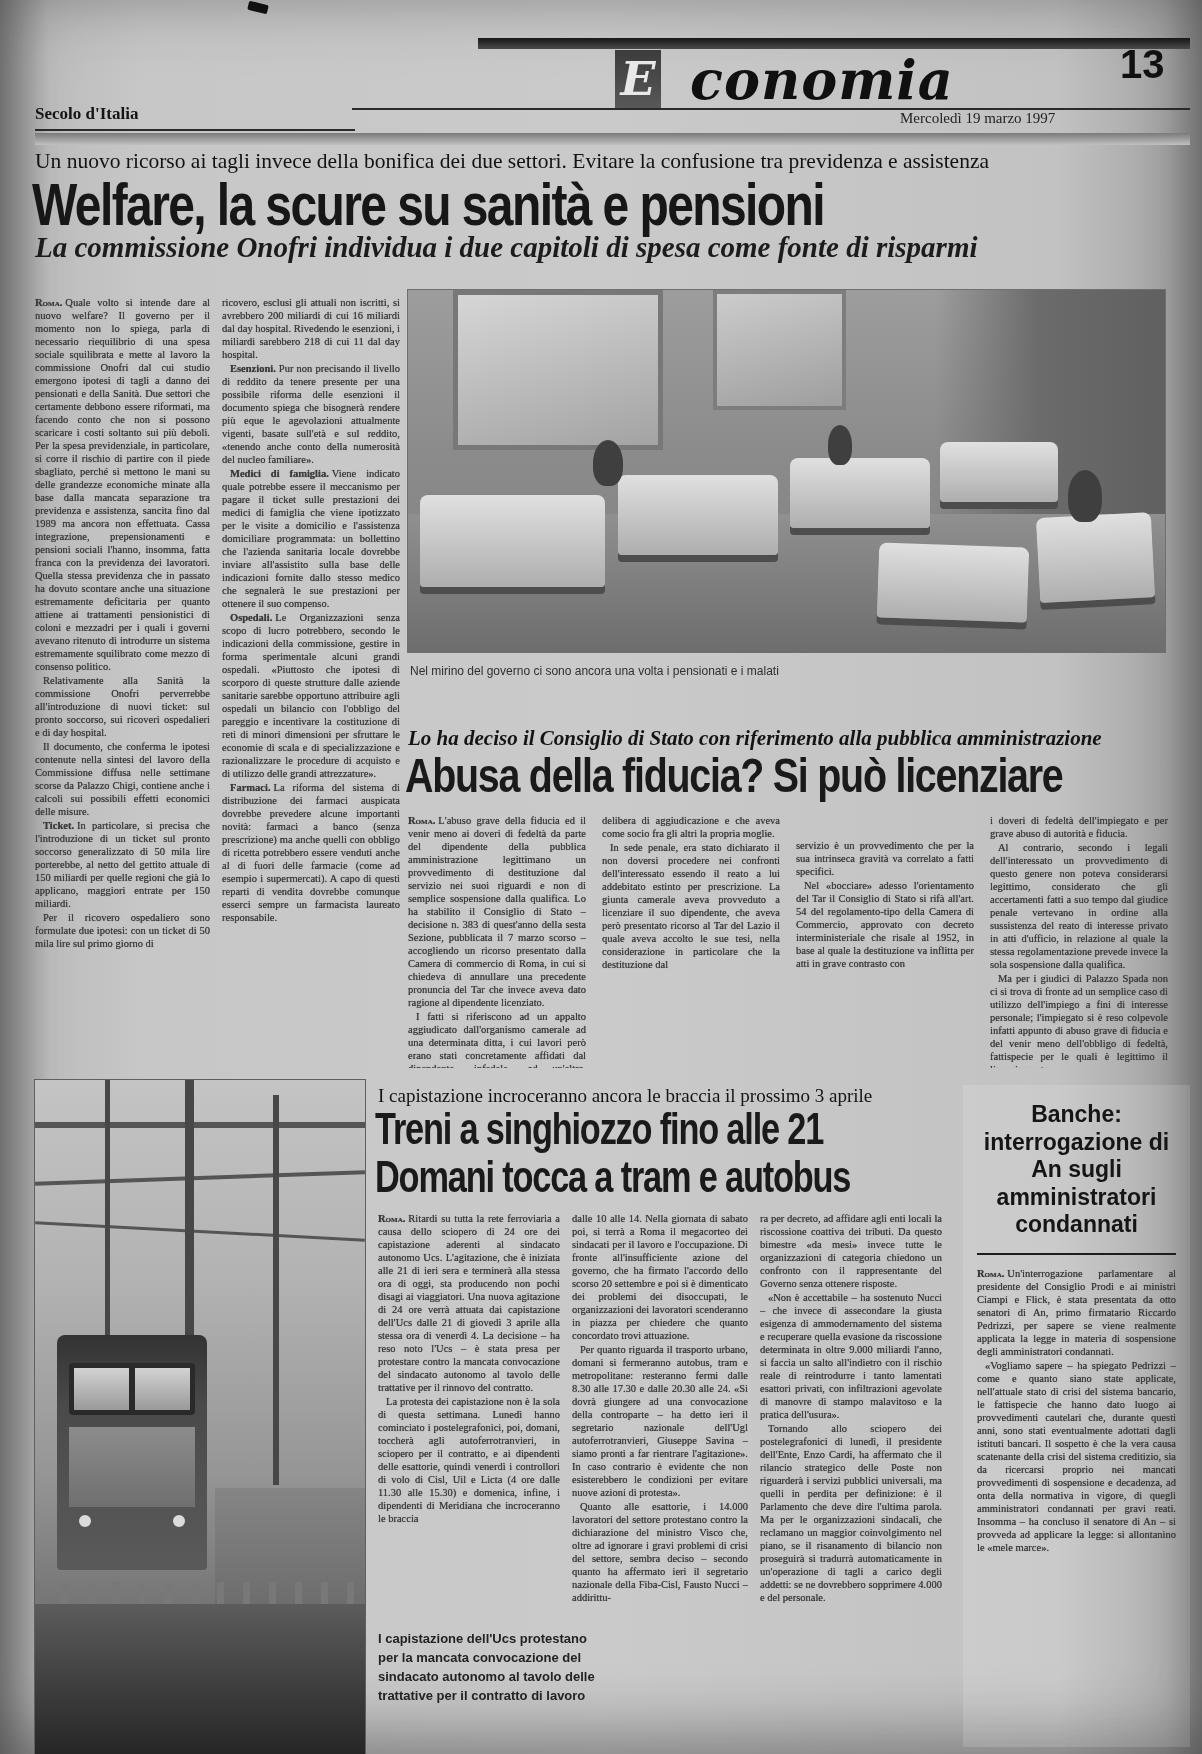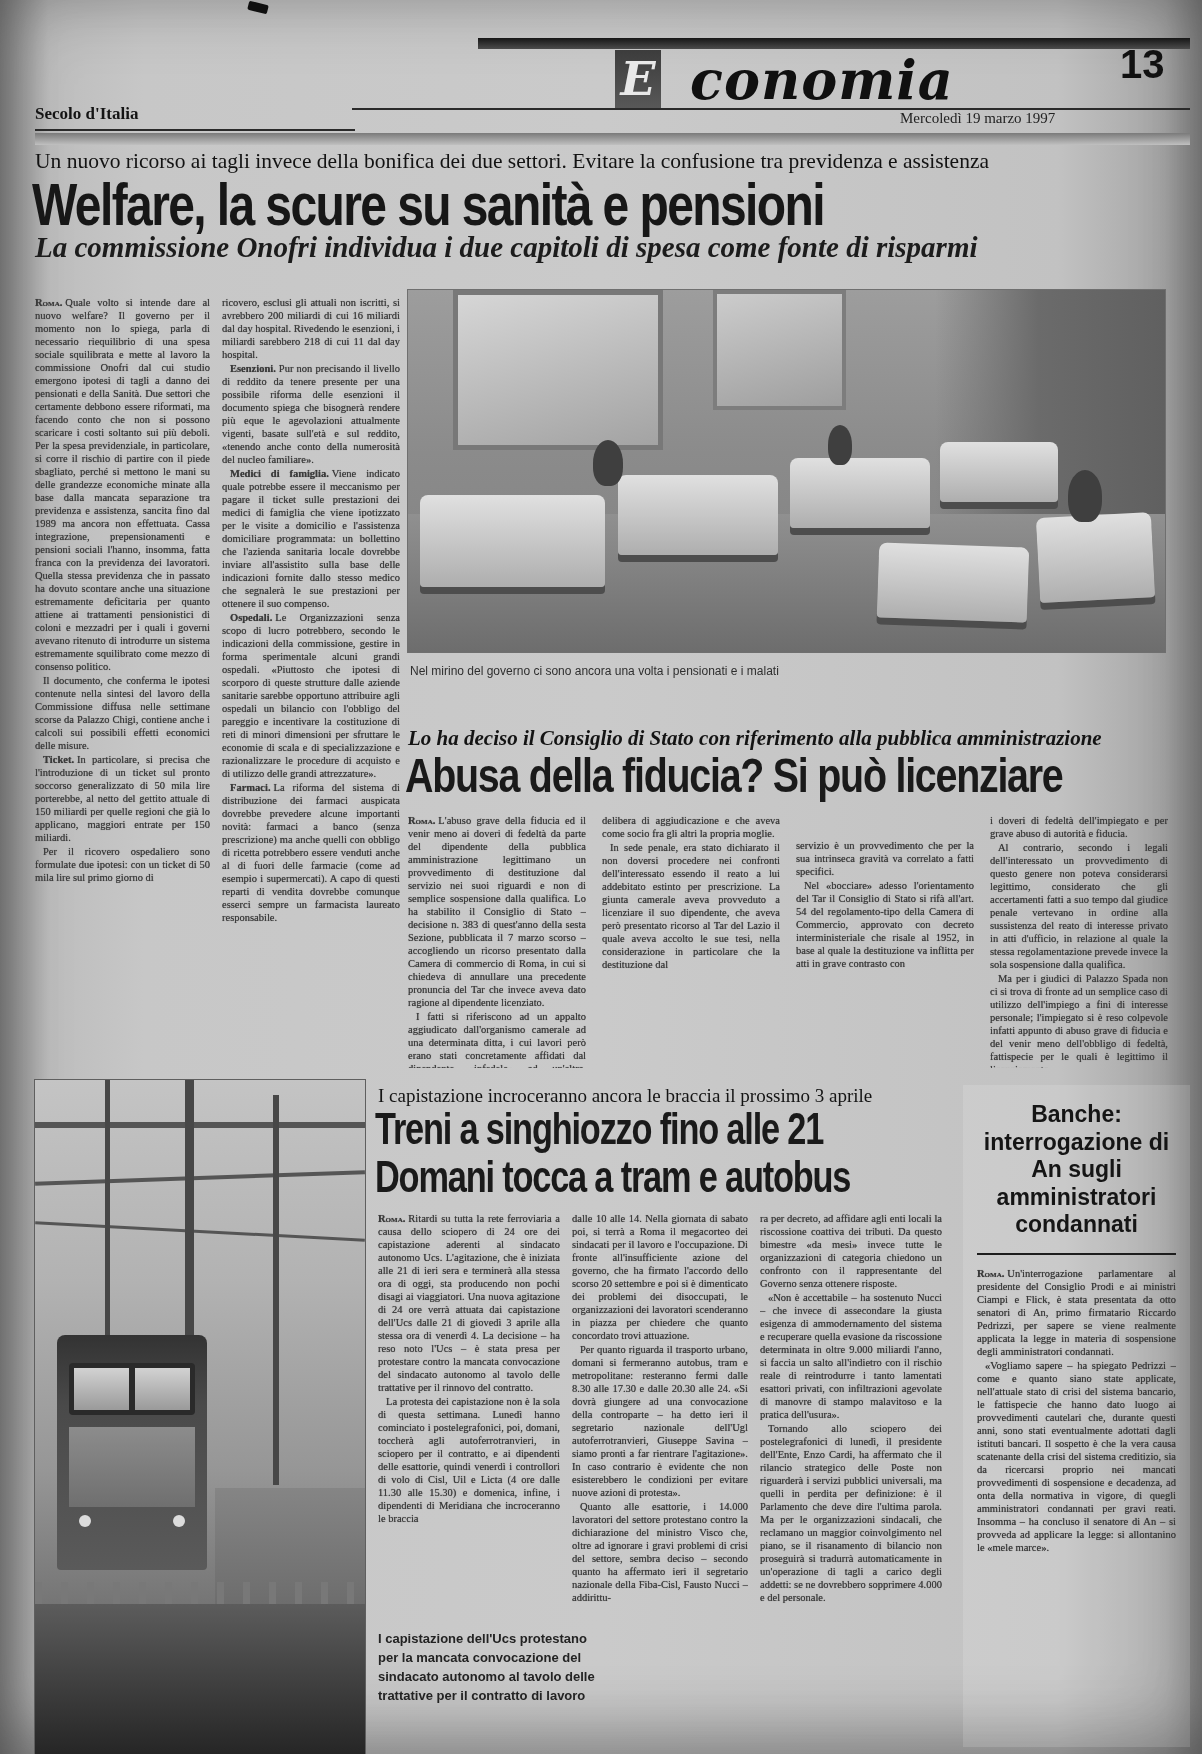--- a/index.html
+++ b/index.html
@@ -102,20 +102,21 @@
   <div class="abs rule-name"></div>
   <div class="abs np-date">Mercoledì 19 marzo 1997</div>
   <div class="abs gray-band"></div>
 
   <div class="abs kicker">Un nuovo ricorso ai tagli invece della bonifica dei due settori. Evitare la confusione tra previdenza e assistenza</div>
   <div class="abs hl-main">Welfare, la scure su sanità e pensioni</div>
   <div class="abs subhl">La commissione Onofri individua i due capitoli di spesa come fonte di risparmi</div>
 
   <div class="abs col lead-c1">
     <p class="bp first"><b class="dl">Roma.</b><span>Quale volto si intende dare al nuovo welfare? Il governo per il momento non lo spiega, parla di necessario riequilibrio di una spesa sociale squilibrata e mette al lavoro la commissione Onofri dal cui studio emergono ipotesi di tagli a danno dei pensionati e della Sanità. Due settori che certamente debbono essere riformati, ma facendo conto che non si possono scaricare i costi soltanto sui più deboli. Per la spesa previdenziale, in particolare, si corre il rischio di partire con il piede sbagliato, perché si mettono le mani su delle grandezze economiche minate alla base dalla mancata separazione tra previdenza e assistenza, sancita fino dal 1989 ma ancora non effettuata. Cassa integrazione, prepensionamenti e pensioni sociali l'hanno, insomma, fatta franca con la previdenza dei lavoratori. Quella stessa previdenza che in passato ha dovuto scontare anche una situazione estremamente deficitaria per quanto attiene ai trattamenti pensionistici di coloni e mezzadri per i quali i governi avevano ritenuto di introdurre un sistema estremamente squilibrato come mezzo di consenso politico.</span></p>
+    <p class="bp"><span>Relativamente alla Sanità la commissione Onofri perverrebbe all'introduzione di nuovi ticket: sul pronto soccorso, sui ricoveri ospedalieri e di day hospital.</span></p>
     <p class="bp"><span>Il documento, che conferma le ipotesi contenute nella sintesi del lavoro della Commissione diffusa nelle settimane scorse da Palazzo Chigi, contiene anche i calcoli sui possibili effetti economici delle misure.</span></p>
     <p class="bp"><b class="ri">Ticket.</b><span>In particolare, si precisa che l'introduzione di un ticket sul pronto soccorso generalizzato di 50 mila lire porterebbe, al netto del gettito attuale di 150 miliardi per quelle regioni che già lo applicano, maggiori entrate per 150 miliardi.</span></p>
     <p class="bp"><span>Per il ricovero ospedaliero sono formulate due ipotesi: con un ticket di 50 mila lire sul primo giorno di</span></p>
   </div>
 
   <div class="abs col lead-c2">
     <p class="bp first"><span>ricovero, esclusi gli attuali non iscritti, si avrebbero 200 miliardi di cui 16 miliardi dal day hospital. Rivedendo le esenzioni, i miliardi sarebbero 218 di cui 11 dal day hospital.</span></p>
     <p class="bp"><b class="ri">Esenzioni.</b><span>Pur non precisando il livello di reddito da tenere presente per una possibile riforma delle esenzioni il documento spiega che bisognerà rendere più eque le agevolazioni attualmente vigenti, basate sull'età e sul reddito, «tenendo anche conto della numerosità del nucleo familiare».</span></p>
     <p class="bp"><b class="ri">Medici di famiglia.</b><span>Viene indicato quale potrebbe essere il meccanismo per pagare il ticket sulle prestazioni dei medici di famiglia che viene ipotizzato per le visite a domicilio e l'assistenza domiciliare programmata: un bollettino che l'azienda sanitaria locale dovrebbe inviare all'assistito sulla base delle indicazioni fornite dallo stesso medico che segnalerà le sue prestazioni per ottenere il suo compenso.</span></p>
     <p class="bp"><b class="ri">Ospedali.</b><span>Le Organizzazioni senza scopo di lucro potrebbero, secondo le indicazioni della commissione, gestire in forma sperimentale alcuni grandi ospedali. «Piuttosto che ipotesi di scorporo di queste strutture dalle aziende sanitarie sarebbe opportuno attribuire agli ospedali un bilancio con l'obbligo del pareggio e incentivare la costituzione di reti di minori dimensioni per sfruttare le economie di scala e di specializzazione e razionalizzare le procedure di acquisto e di utilizzo delle grandi attrezzature».</span></p>

